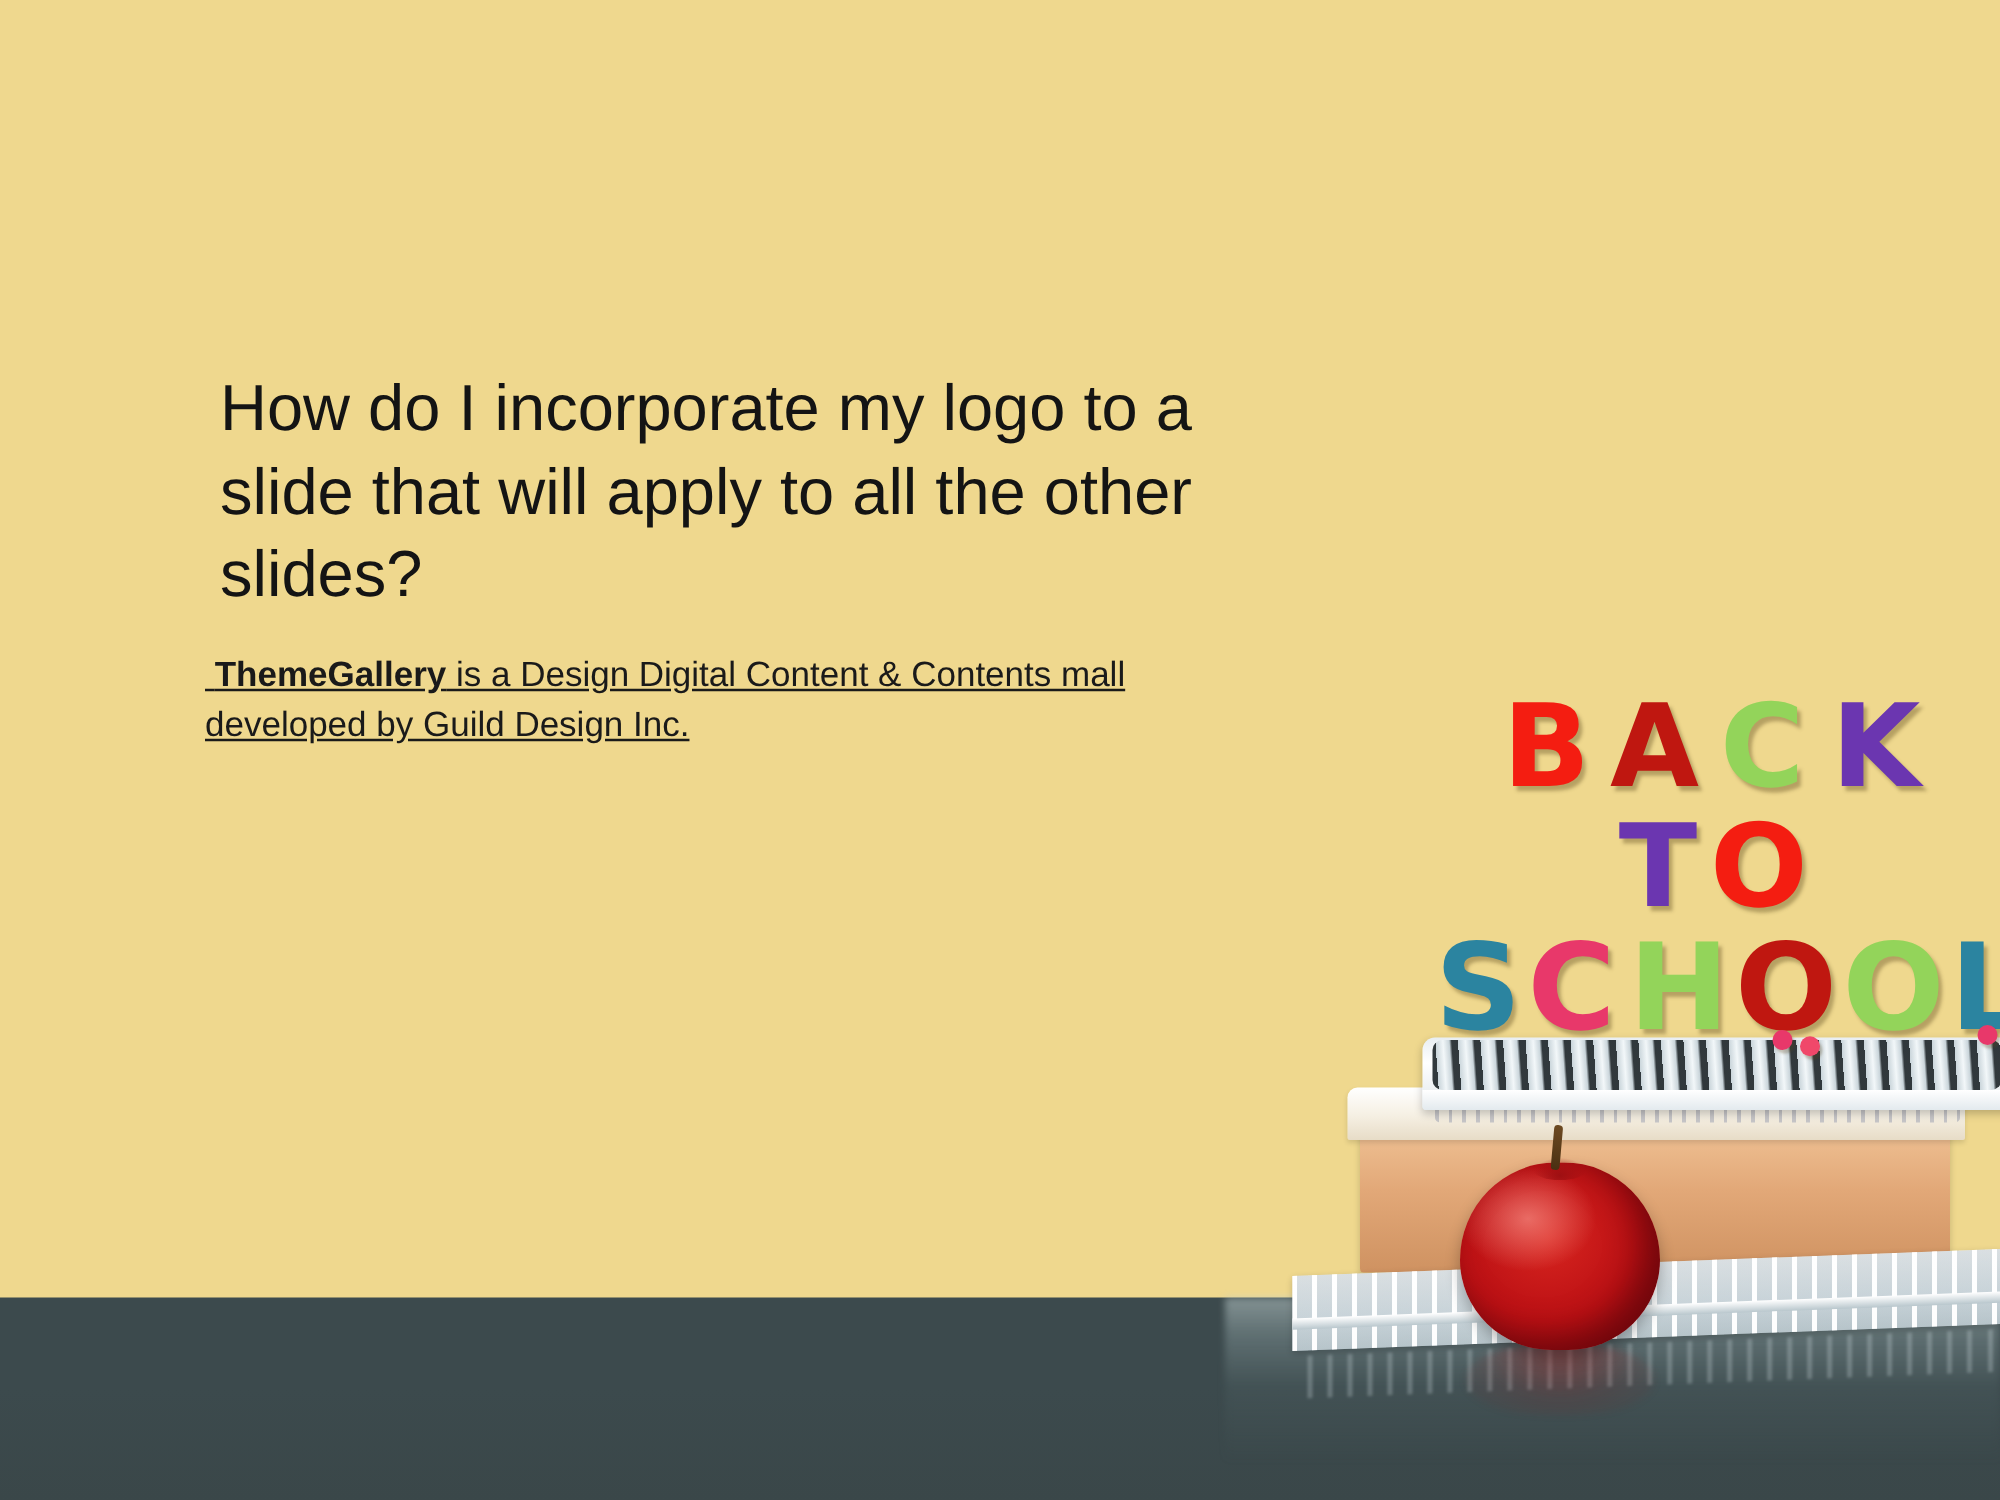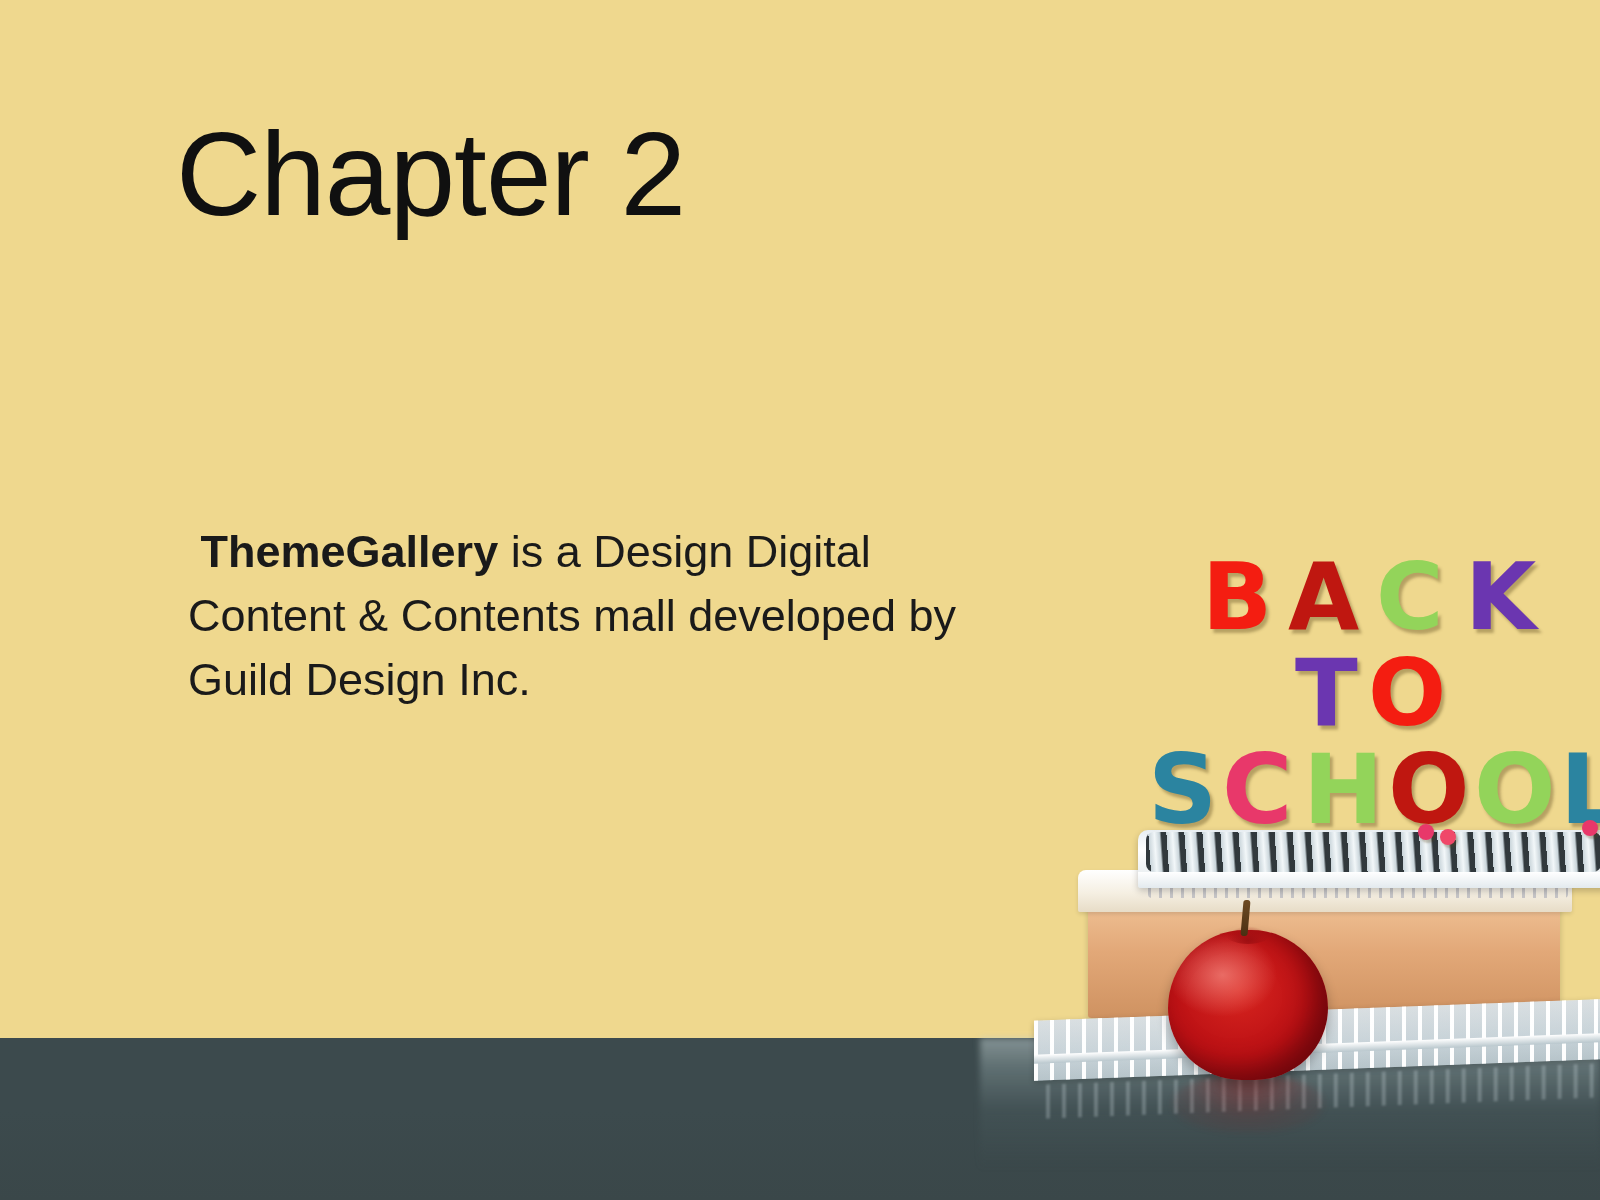--- a/index.html
+++ b/index.html
@@ -63,27 +63,28 @@
     left: 176px;
     top: 294px;
     width: 830px;
     font-size: 52px;
     font-weight: 400;
     line-height: 1.28;
     color: #141414;
   }
   .body-text {
     position: absolute;
-    left: 188px;
+    left: 164px;
     top: 520px;
     width: 790px;
-    font-size: 45px;
+    font-size: 28px;
     font-weight: 400;
     line-height: 1.42;
     color: #1a1a1a;
+    text-decoration: underline;
   }
   .body-text b { font-weight: 700; }
 
   
   .watermark {
     position: absolute;
     left: 692px;
     top: 563px;
     font-size: 34px;
     font-weight: 400;
@@ -320,21 +321,21 @@
       <span style="left: 248px; color: rgb(191, 23, 16);">O</span>
       <span style="left: 334px; color: rgb(147, 212, 90);">O</span>
       <span style="left: 420px; color: rgb(43, 132, 160);">L</span>
     </div>
     <div class="dot" style="left:278px; top:272px; background:#e8386a;"></div>
     <div class="dot" style="left:300px; top:277px; background:#f0486a;"></div>
     <div class="dot" style="left:442px; top:268px; background:#e8386a;"></div>
 
   </div>
 
-  <div class="title">Chapter 2</div>
-
+
+  <div class="subtitle">How do I incorporate my logo to a slide that will apply to all the other slides?</div>
 
 
   <div class="body-text">
     &nbsp;<b>ThemeGallery</b><span> is a Design Digital Content &amp; Contents mall developed by Guild Design Inc.</span>
   </div>
 
 </div>
 
 </body></html>

